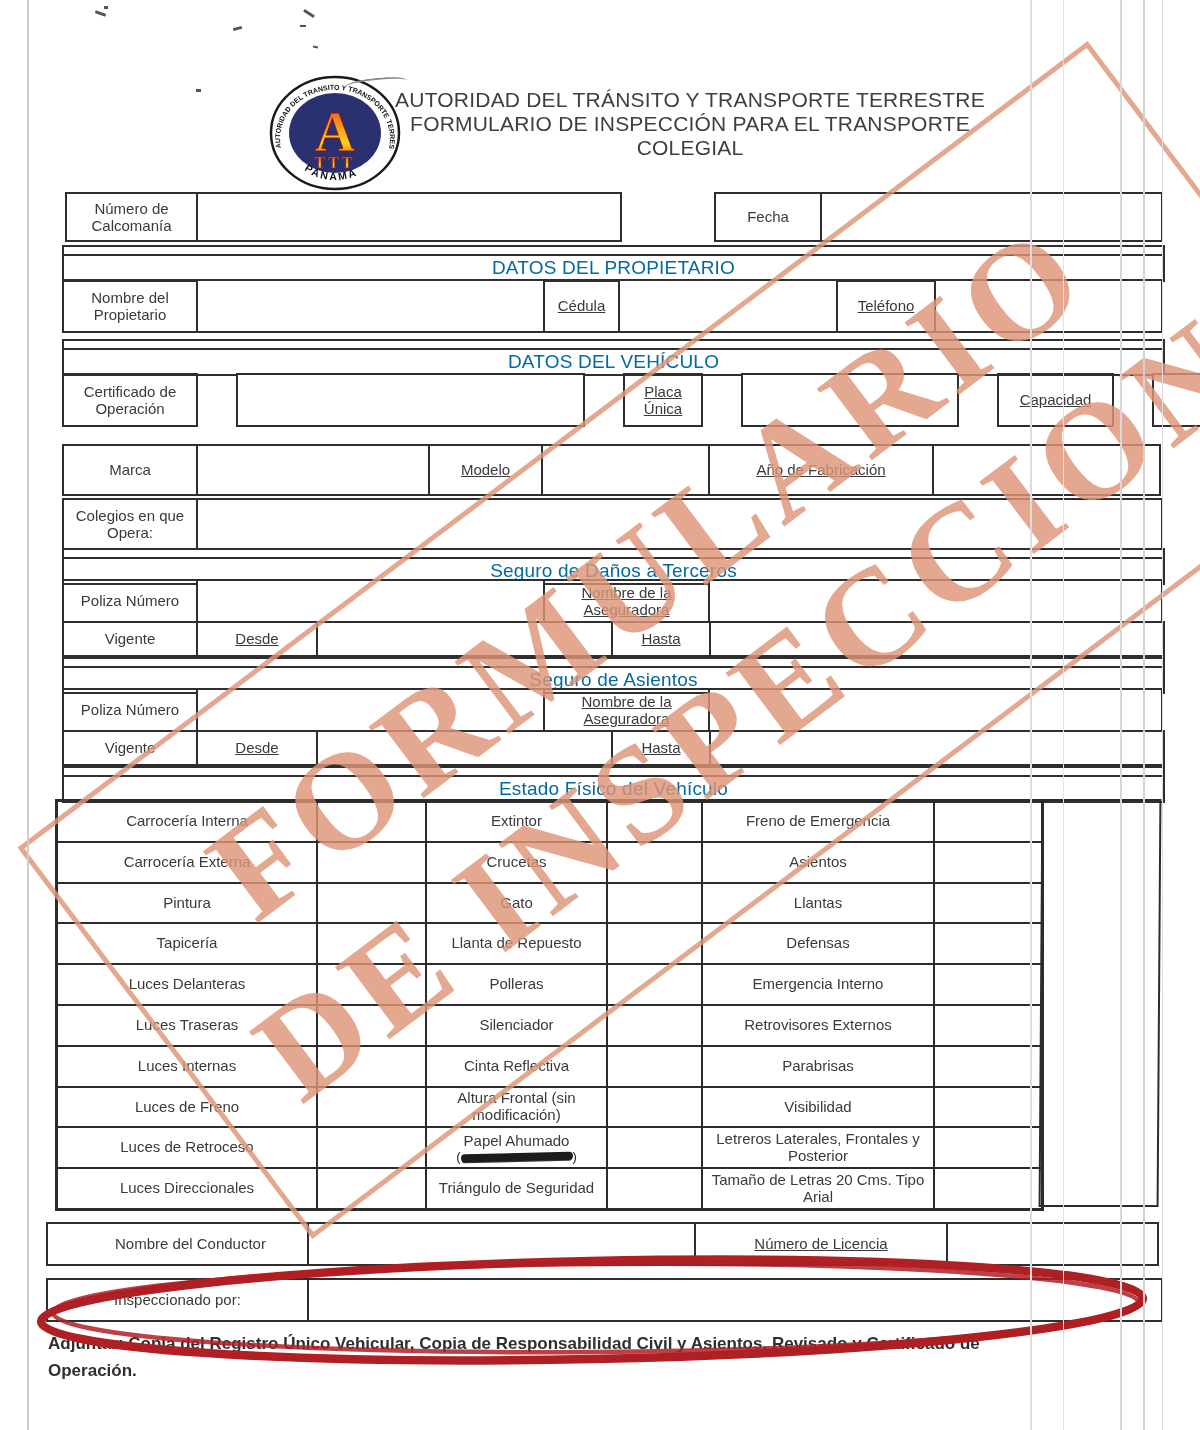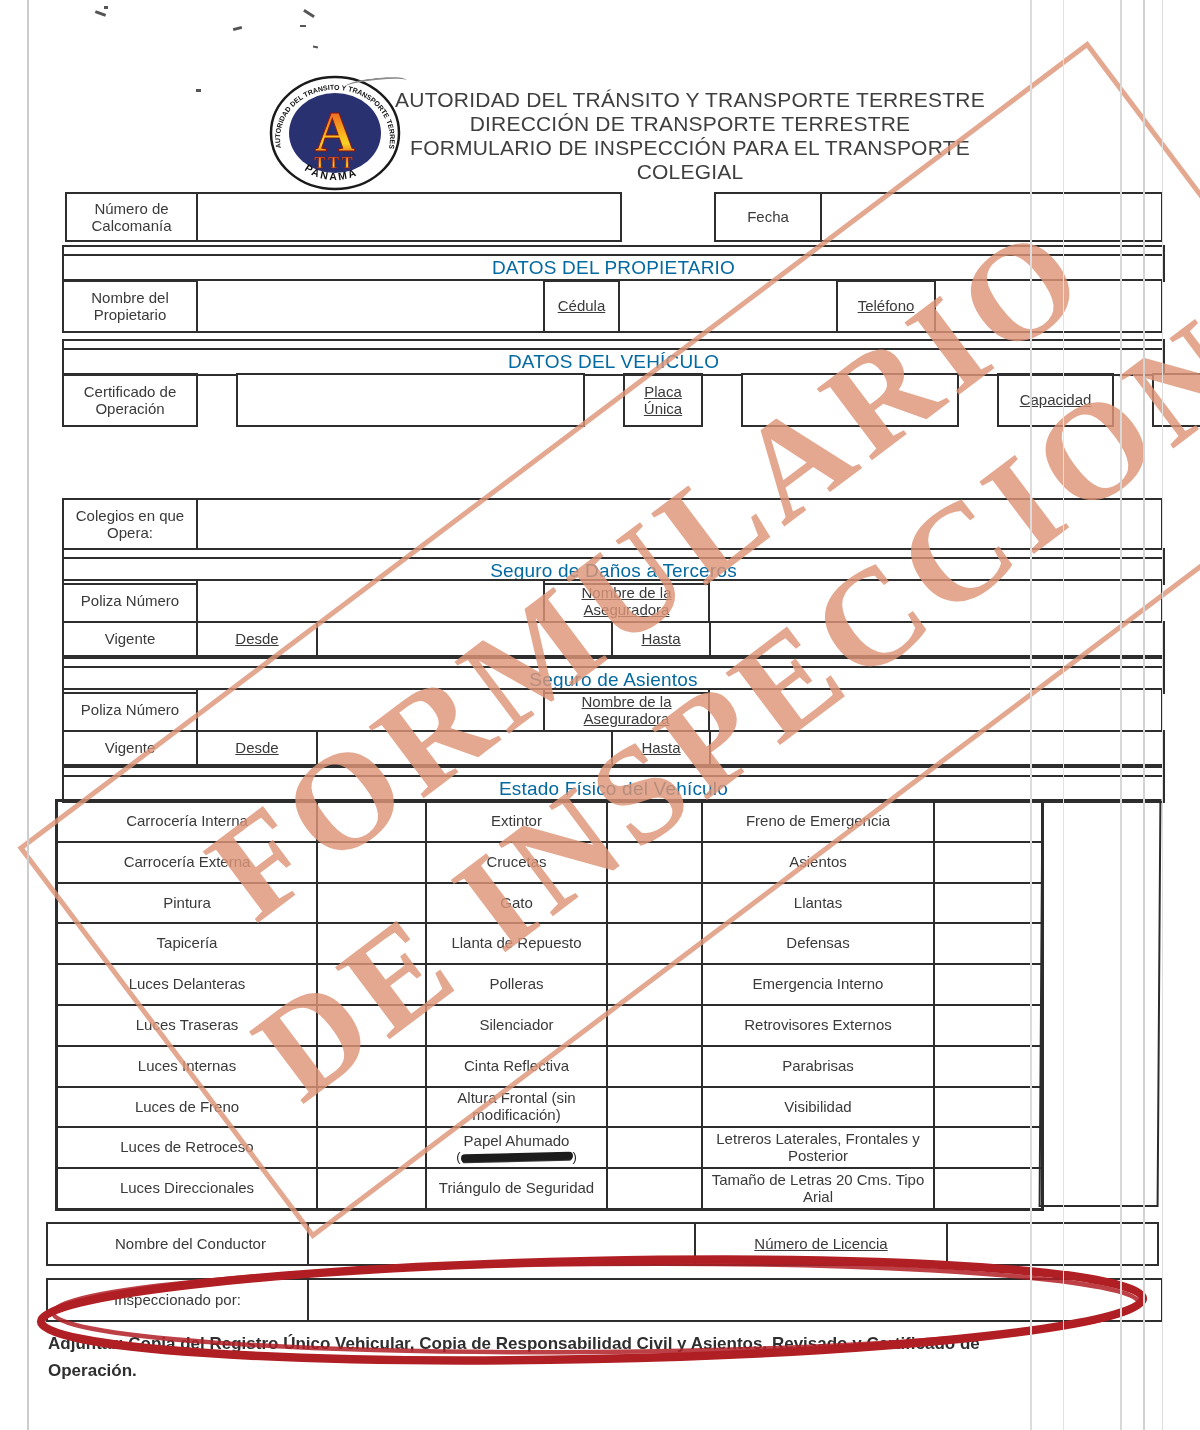--- a/index.html
+++ b/index.html
@@ -87,21 +87,20 @@
       <text font-size="10.5" font-weight="bold" fill="#111" letter-spacing="2" font-family="Liberation Sans,sans-serif">
         <textPath href="#bp" startOffset="4" id="logo-panama-text">PANAMA</textPath>
       </text>
       <text x="67" y="77" font-size="56" text-anchor="middle" font-weight="bold" fill="url(#ag)" stroke="#8c1510" stroke-width="1" font-family="Liberation Serif,serif" id="logo-letter">A</text>
       <text x="67" y="94" font-size="16" text-anchor="middle" font-weight="bold" letter-spacing="3" fill="url(#ag)" stroke="#8c1510" stroke-width="0.5" font-family="Liberation Serif,serif" id="logo-tt">TTT</text>
     </svg>
   </div>
 
   <div id="title-block" data-interactable="false">
     <div data-interactable="false">AUTORIDAD DEL TRÁNSITO Y TRANSPORTE TERRESTRE</div>
-    <div data-interactable="false">DIRECCIÓN DE TRANSPORTE TERRESTRE</div>
     <div data-interactable="false">FORMULARIO DE INSPECCIÓN PARA EL TRANSPORTE COLEGIAL</div>
   </div>
 
   <div class="row" style="left:65px;top:192px;height:50px;" data-interactable="false">
     <div class="cell label" style="width:133px;" data-interactable="false">Número de Calcomanía</div>
     <div class="cell input" style="width:426px;" data-interactable="true"></div>
     <div class="spacer" style="width:92px;" data-interactable="false"></div>
     <div class="cell label" style="width:108px;" data-interactable="false">Fecha</div>
     <div class="cell input" style="width:343px;" data-interactable="true"></div>
   </div>
@@ -127,20 +126,28 @@
 
   <div class="row" style="left:62px;top:373px;height:54px;gap:40px;" data-interactable="false">
     <div class="cell label" style="width:136px;" data-interactable="false">Certificado de Operación</div>
     <div class="cell input" style="width:349px;" data-interactable="true"></div>
     <div class="cell label" style="width:80px;" data-interactable="false">Placa Única</div>
     <div class="cell input" style="width:218px;" data-interactable="true"></div>
     <div class="cell label" style="width:117px;" data-interactable="false">Capacidad</div>
     <div class="cell input" style="width:212px;" data-interactable="true"></div>
   </div>
 
+  <div class="row" style="left:62px;top:444px;height:52px;" data-interactable="false">
+    <div class="cell label" style="width:136px;" data-interactable="false">Marca</div>
+    <div class="cell input" style="width:234px;" data-interactable="true"></div>
+    <div class="cell label" style="width:115px;" data-interactable="false">Modelo</div>
+    <div class="cell input" style="width:169px;" data-interactable="true"></div>
+    <div class="cell label" style="width:226px;" data-interactable="false">Año de Fabricación</div>
+    <div class="cell input" style="width:229px;" data-interactable="true"></div>
+  </div>
 
   <div class="row" style="left:62px;top:498px;height:52px;" data-interactable="false">
     <div class="cell label" style="width:136px;" data-interactable="false">Colegios en que Opera:</div>
     <div class="cell input" style="width:967px;" data-interactable="true"></div>
   </div>
 
   <div class="bar" style="top:548px;" data-interactable="false">
     <div class="bar-strip" data-interactable="false"></div>
     <div class="bar-text" data-interactable="false">Seguro de Daños a Terceros</div>
   </div>

